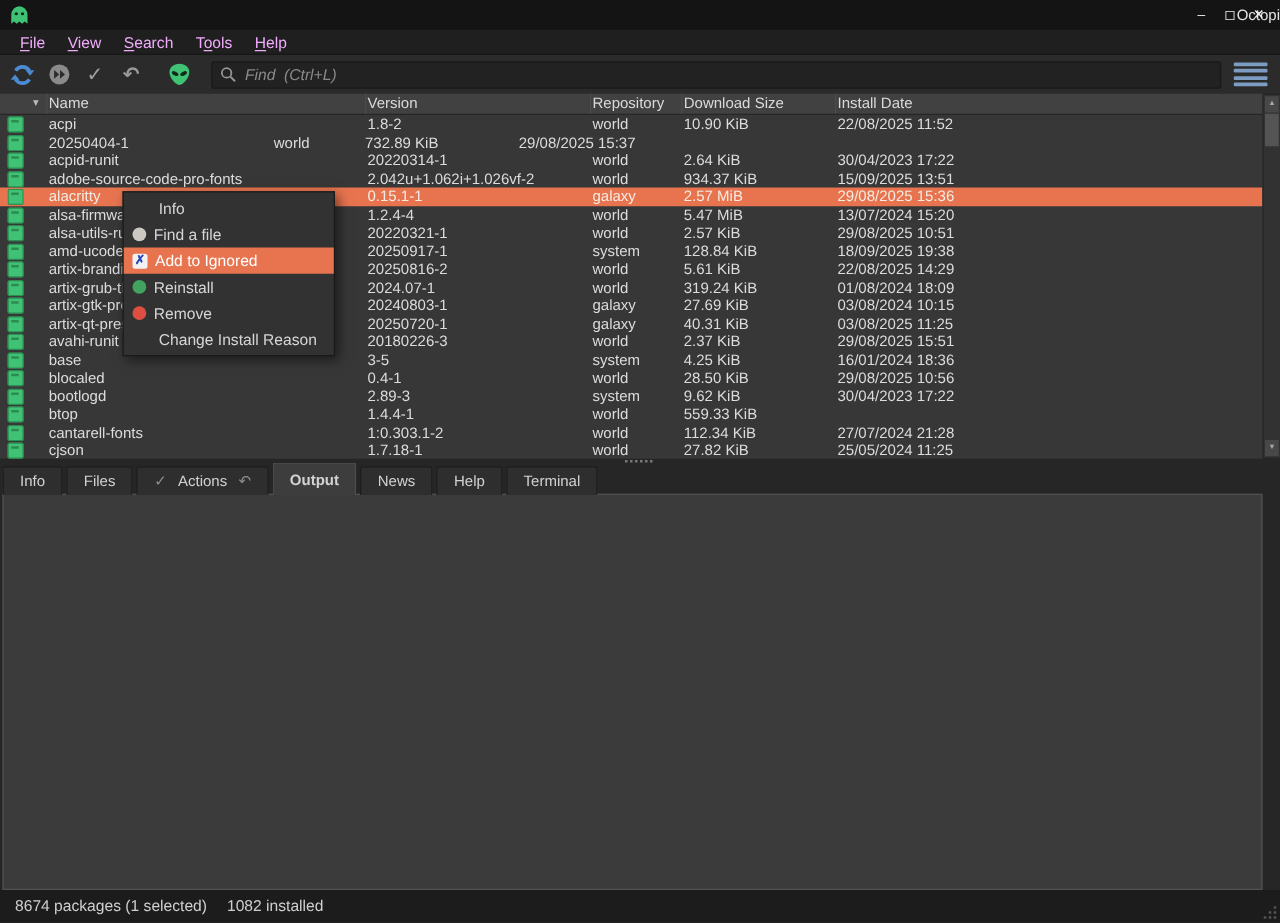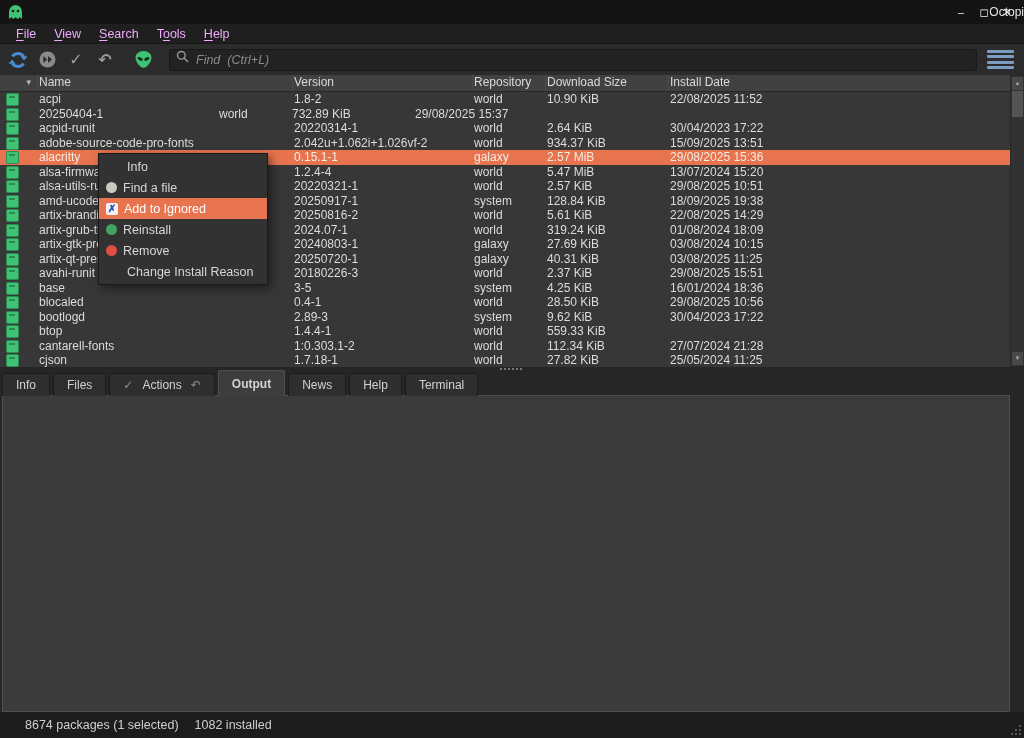--- a/index.html
+++ b/index.html
@@ -17,21 +17,21 @@
   
   .menubar{position:absolute;top:24px;left:0;width:1024px;height:20px;background:#1f1f1f;display:flex;align-items:center;padding-left:7px;box-sizing:border-box;border-bottom:1px solid #161616;}
   .menu-item{padding:0 9px;font-size:12.5px;color:#f0abfc;white-space:pre;}
   .menu-item .mn{text-decoration:underline;text-underline-offset:2px;}
   
   .toolbar{position:absolute;top:44px;left:0;width:1024px;height:31px;background:#2b2b2b;display:flex;align-items:center;padding:0 7px;box-sizing:border-box;}
   .tb-icon{width:22px;height:22px;display:flex;align-items:center;justify-content:center;margin-right:7px;flex:none;}
   .glyph-check{font-size:16px;font-weight:bold;color:#9f9f9f;font-family:"DejaVu Sans",sans-serif;}
   .glyph-undo{font-size:16px;font-weight:bold;color:#9a9a9a;font-family:"DejaVu Sans",sans-serif;}
   .alien-wrap{margin-left:9px;}
-  .search{flex:1;height:20px;background:#222222;border:1px solid #181818;border-radius:2px;display:flex;padding:0 6px;margin:0 10px 0 8px;}
+  .search{flex:1;height:20px;background:#222222;border:1px solid #181818;border-radius:2px;display:flex;align-items:center;padding:0 6px;margin:0 10px 0 8px;}
   .search svg{flex:none;}
   .search input{flex:1;background:transparent;border:none;outline:none;color:#b8b8b8;font-size:12.5px;margin-left:5px;font-family:"Liberation Sans",sans-serif;}
   .search input::placeholder{color:#8a8a8a;font-style:italic;}
   .hamburger{width:27px;height:19px;display:flex;flex-direction:column;justify-content:space-between;margin-right:3px;flex:none;}
   .hamburger .bar{height:3px;background:#7d9cc2;border-radius:1px;}
   
   .pkg-table{position:absolute;top:75px;left:0;width:1010px;height:292px;background:#373737;}
   .thead{display:flex;height:16px;background:#414141;border-bottom:1px solid #272727;font-size:12px;color:#dadada;}
   .th{box-sizing:border-box;line-height:15px;white-space:nowrap;overflow:hidden;border-right:1px solid #4b4b4b;padding:0 3px 0 1px;}
   .th-stat{width:38px;text-align:right;color:#b9b9b9;font-size:9px;padding-right:6px;}
@@ -55,21 +55,21 @@
   
   .split-dots{position:absolute;top:368px;left:500px;width:2px;height:2px;background:#787878;box-shadow:4px 0 #787878,8px 0 #787878,12px 0 #787878,16px 0 #787878,20px 0 #787878;}
   
   .tabs{position:absolute;top:370px;left:2px;height:26px;display:flex;align-items:flex-end;z-index:3;}
   .tab{height:23px;background:#2e2e2e;border:1px solid #1c1c1c;border-bottom:none;border-radius:2px 2px 0 0;margin-right:3px;padding:0 13px;font-size:12px;color:#d2d2d2;display:flex;align-items:center;gap:9px;box-sizing:border-box;}
   .tab.active{height:26px;background:#3d3d3d;border-color:#4f4f4f;font-weight:bold;}
   .tab .ticon{color:#8f8f8f;font-size:12px;font-family:"DejaVu Sans",sans-serif;}
   
   .output-panel{position:absolute;top:395px;left:2px;width:1008px;height:317px;background:#3b3b3b;border:1px solid #505050;box-sizing:border-box;}
   
-  .statusbar{position:absolute;top:712px;left:0;width:1024px;height:26px;background:#1c1c1c;display:flex;align-items:center;padding-left:25px;box-sizing:border-box;gap:16px;font-size:12.5px;color:#cfcfcf;}
+  .statusbar{position:absolute;top:712px;left:0;width:1024px;height:26px;background:#1c1c1c;display:flex;align-items:center;padding-left:12px;box-sizing:border-box;gap:16px;font-size:12.5px;color:#cfcfcf;}
   .grip{position:absolute;right:11px;bottom:11px;width:2px;height:2px;background:transparent;box-shadow:8px 0 #565656,4px 4px #565656,8px 4px #565656,0 8px #565656,4px 8px #565656,8px 8px #565656;}
   
   .ctx{position:absolute;left:98px;top:153px;width:170px;background:#323232;border:1px solid #191919;box-shadow:3px 3px 9px rgba(0,0,0,.5);z-index:20;padding:2px 0;box-sizing:border-box;}
   .ctx-item{height:21px;display:flex;align-items:center;padding:0 10px 0 7px;font-size:12.5px;color:#d6d6d6;gap:6px;}
   .ctx-item.highlight{background:#e8744f;color:#ffffff;}
   .ctx-icon{width:15px;height:15px;display:flex;align-items:center;justify-content:center;flex:none;}
   .dot-grey{width:11px;height:11px;border-radius:50%;background:#ccc8c2;}
   .dot-green{width:11px;height:11px;border-radius:50%;background:#42a361;}
   .dot-red{width:11px;height:11px;border-radius:50%;background:#dd4f42;}
   .ignore-glyph{width:12px;height:12px;background:#f2f2f2;border-radius:2px;font-size:10px;line-height:12px;text-align:center;color:#2746b4;font-weight:bold;}

